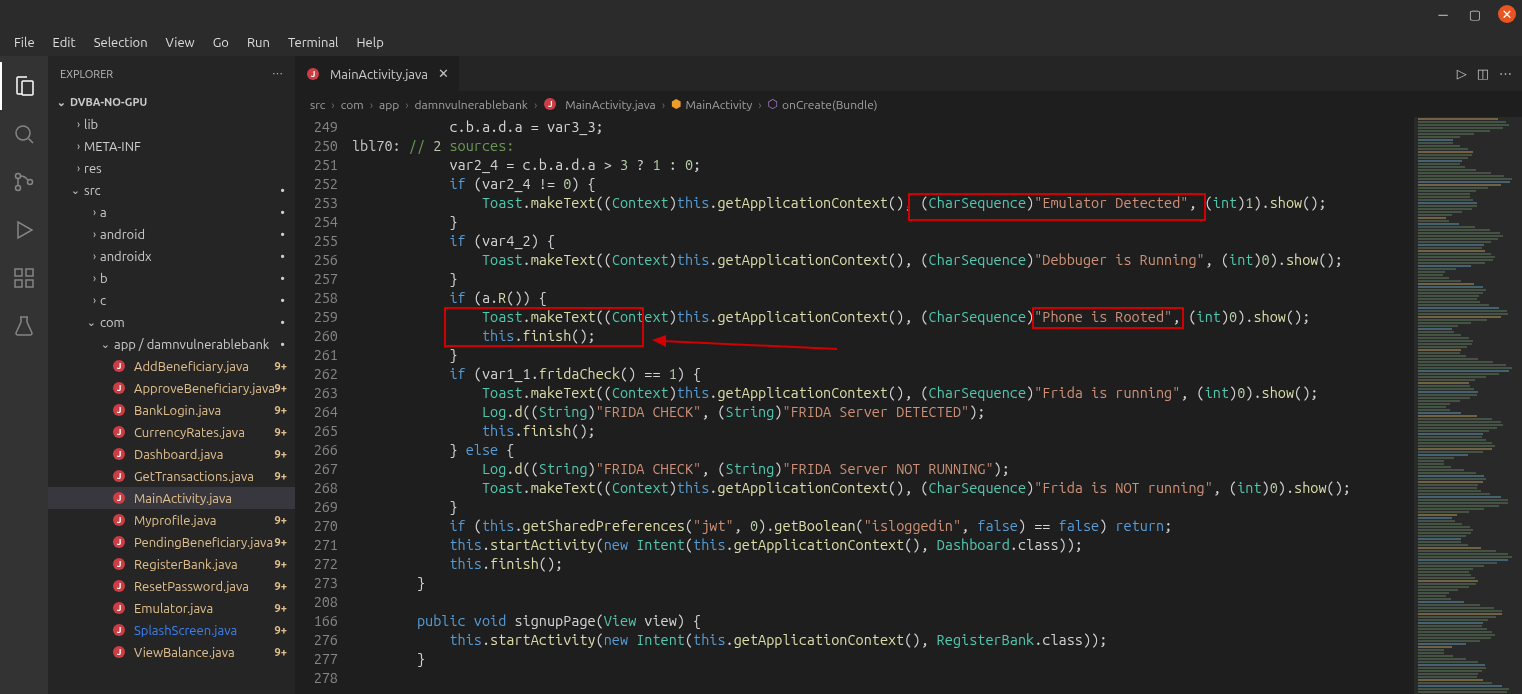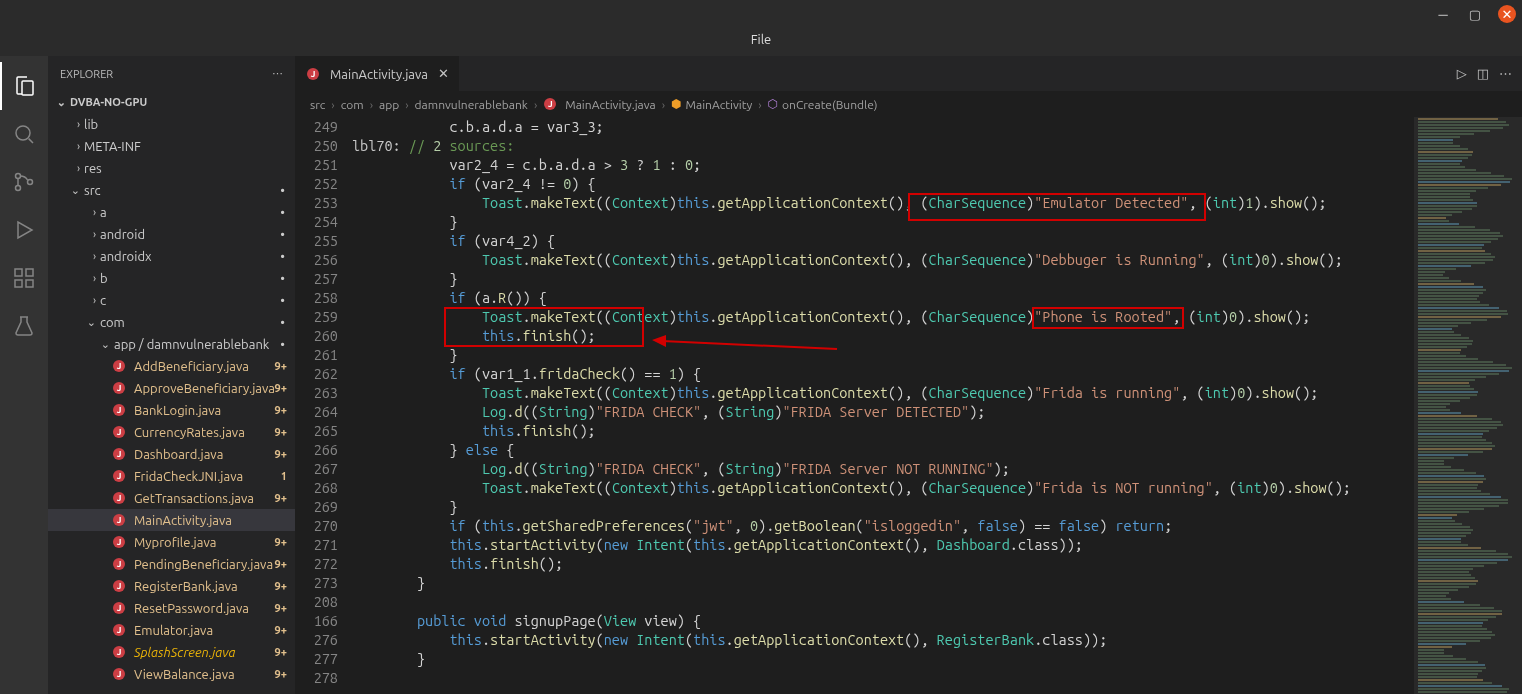--- a/index.html
+++ b/index.html
@@ -30,21 +30,20 @@
 }
 .wc { width: 18px; height: 18px; display: flex; align-items: center; justify-content: center; cursor: pointer; }
 .wc.close { background: #e95420; border-radius: 50%; color: #fff; }
 .menubar {
   background: #2b2b2b;
   height: 28px;
   display: flex;
   align-items: center;
   padding: 0 6px;
   gap: 2px;
-  flex-direction: column;
 }
 .menu-item { padding: 4px 8px; color: #ddd; cursor: pointer; }
 .main {
   display: flex;
   height: calc(694px - 56px);
 }
 .activity-bar {
   width: 48px;
   background: #333333;
   display: flex;
@@ -351,27 +350,20 @@
         <div class="tree-row" style="padding-left: 64px;">
           <span class="tw">
             <span class="java-icon"></span>
             <span class="file-name" style="color: rgb(226, 192, 141);">Dashboard.java</span>
           </span>
           <span class="badge-num" style="color: rgb(226, 192, 141);">9+</span>
         </div>
         <div class="tree-row" style="padding-left: 64px;">
           <span class="tw">
             <span class="java-icon"></span>
-            <span class="file-name" style="color: rgb(226, 192, 141);">FridaCheckJNI.java</span>
-          </span>
-          <span class="badge-num" style="color: rgb(226, 192, 141);">1</span>
-        </div>
-        <div class="tree-row" style="padding-left: 64px;">
-          <span class="tw">
-            <span class="java-icon"></span>
             <span class="file-name" style="color: rgb(226, 192, 141);">GetTransactions.java</span>
           </span>
           <span class="badge-num" style="color: rgb(226, 192, 141);">9+</span>
         </div>
         <div class="tree-row selected" style="padding-left: 64px;">
           <span class="tw">
             <span class="java-icon"></span>
             <span class="file-name" style="color: rgb(226, 192, 141);">MainActivity.java</span>
           </span>
         </div>
@@ -406,21 +398,21 @@
         <div class="tree-row" style="padding-left: 64px;">
           <span class="tw">
             <span class="java-icon"></span>
             <span class="file-name" style="color: rgb(226, 192, 141);">Emulator.java</span>
           </span>
           <span class="badge-num" style="color: rgb(226, 192, 141);">9+</span>
         </div>
         <div class="tree-row" style="padding-left: 64px;">
           <span class="tw">
             <span class="java-icon"></span>
-            <span class="file-name" style="color: #eab308; font-style: italic;">SplashScreen.java</span>
+            <span class="file-name" style="color: #3b82f6;">SplashScreen.java</span>
           </span>
           <span class="badge-num" style="color: rgb(226, 192, 141);">9+</span>
         </div>
         <div class="tree-row" style="padding-left: 64px;">
           <span class="tw">
             <span class="java-icon"></span>
             <span class="file-name" style="color: rgb(226, 192, 141);">ViewBalance.java</span>
           </span>
           <span class="badge-num" style="color: rgb(226, 192, 141);">9+</span>
         </div>

